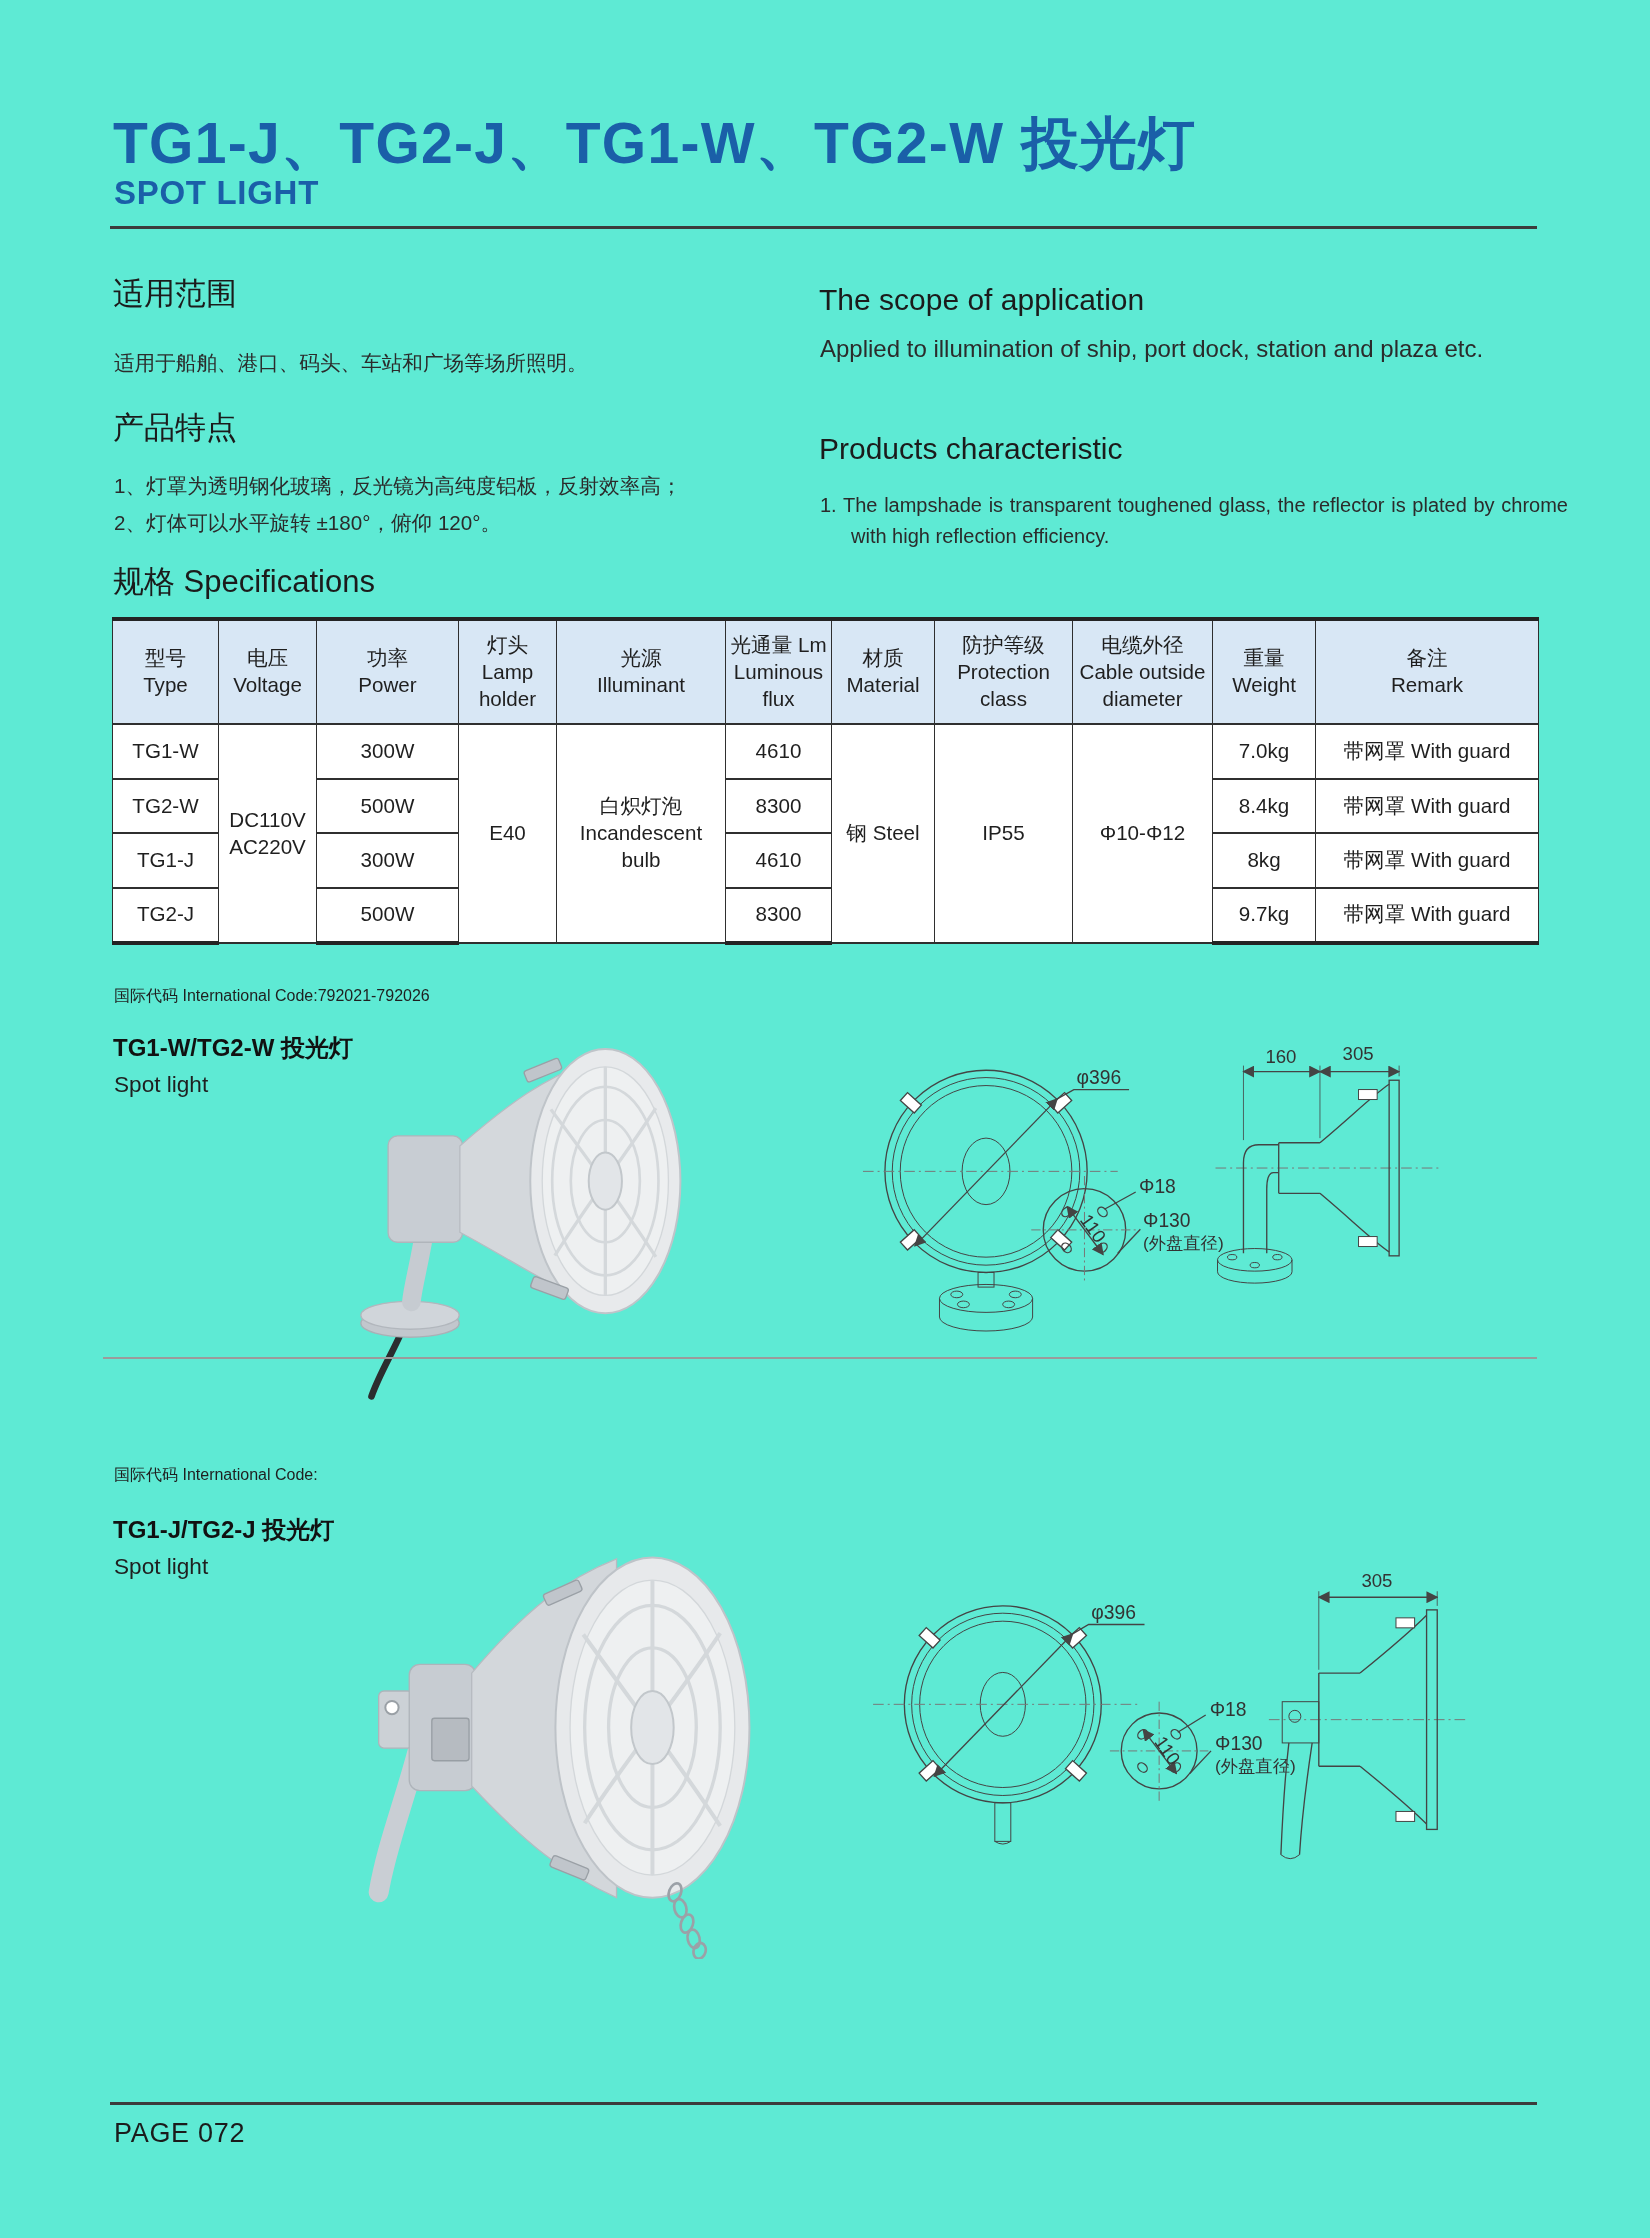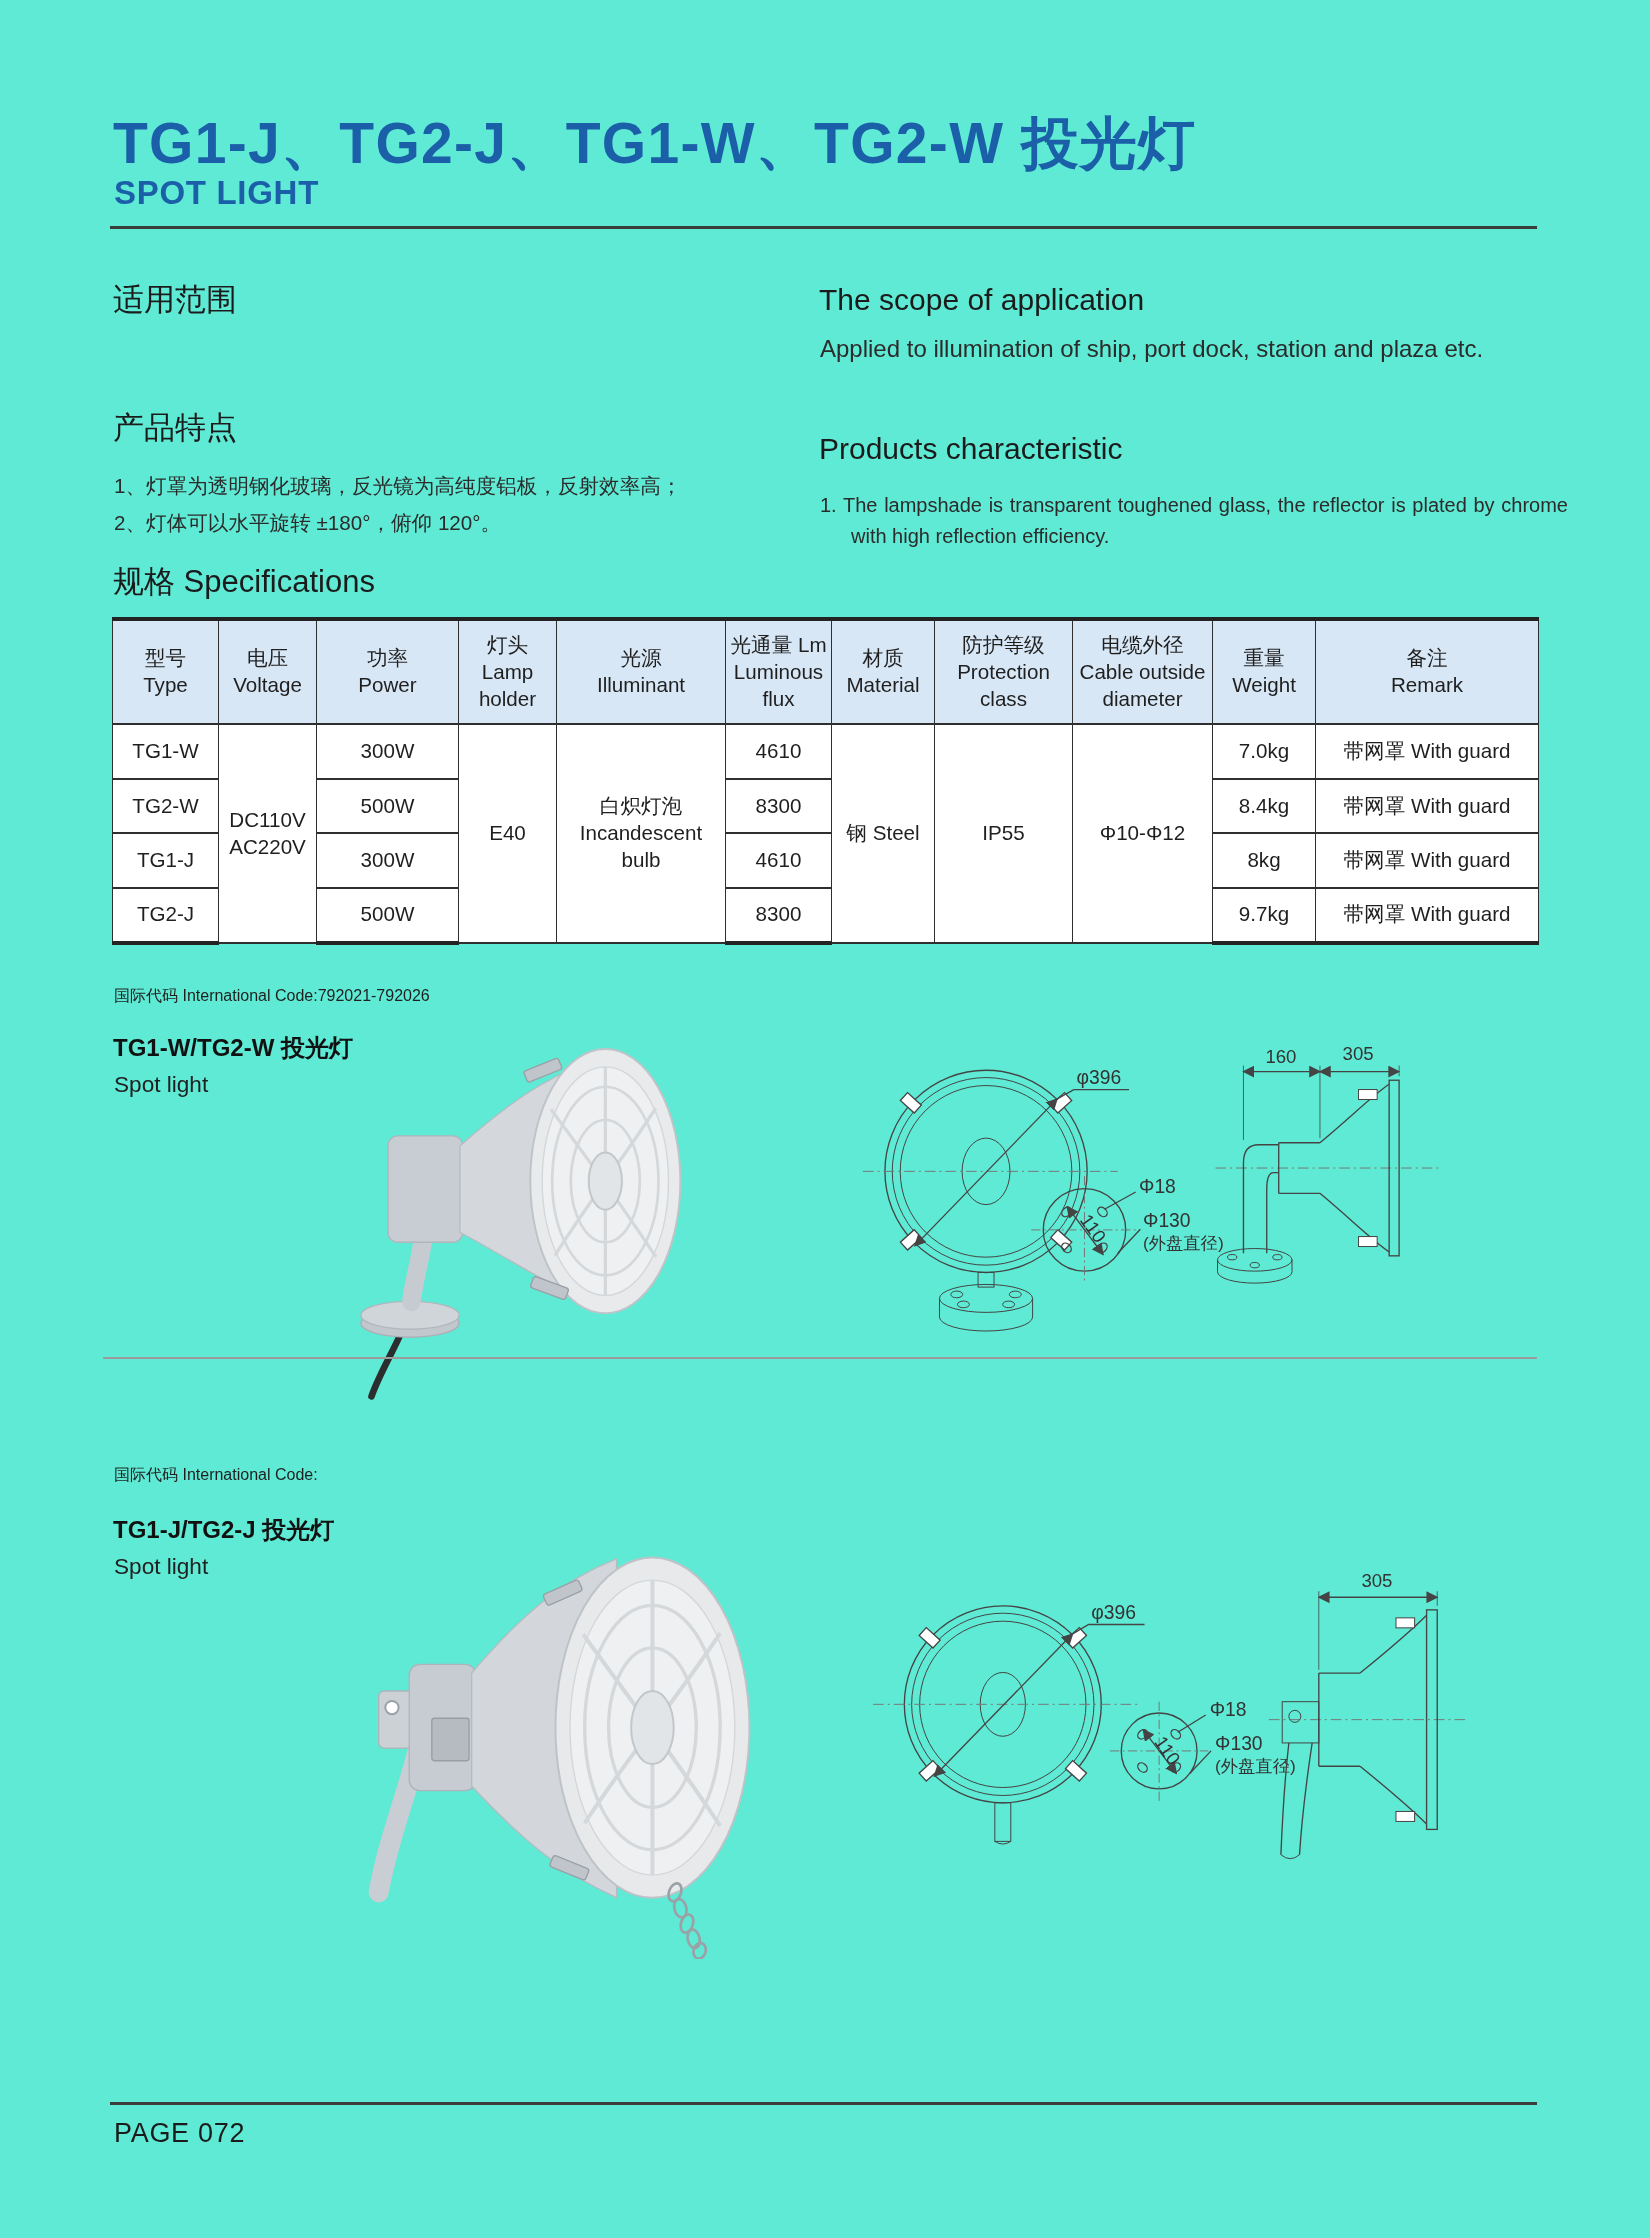--- a/index.html
+++ b/index.html
@@ -36,21 +36,22 @@
 </style>
 </head>
 <body>
 
 <div id="page">
 
   <div class="abs title">TG1-J、TG2-J、TG1-W、TG2-W 投光灯</div>
   <div class="abs subtitle">SPOT LIGHT</div>
   <div class="abs rule" style="top:226px;"></div>
 
-  <div class="abs h2" style="left:113px;top:279px;text-align:right;">适用范围</div>
+  <div class="abs h2" style="left:113px;top:273px;text-align:right;">适用范围</div>
+  <div class="abs body-cn" style="left:114px;top:349px;width:665px;">适用于船舶、港口、码头、车站和广场等场所照明。</div>
   <div class="abs h2" style="left:113px;top:407px;">产品特点</div>
   <div class="abs feat" style="left:114px;top:470px;width:692px;">1、灯罩为透明钢化玻璃，反光镜为高纯度铝板，反射效率高；</div>
   <div class="abs feat" style="left:114px;top:507px;width:692px;">2、灯体可以水平旋转 ±180°，俯仰 120°。</div>
   <div class="abs h2" style="left:113px;top:561px;">规格 Specifications</div>
 
   <div class="abs h2en" style="left:819px;top:283px;">The scope of application</div>
   <div class="abs body-en" style="left:820px;top:335px;width:725px;">Applied to illumination of ship, port dock, station and plaza etc.</div>
   <div class="abs h2en" style="left:819px;top:432px;">Products characteristic</div>
   <div class="abs feat-en" style="left:820px;top:490px;width:717px;">1. The lampshade is transparent toughened glass, the reflector is plated by chrome with high reflection efficiency.</div>
 

